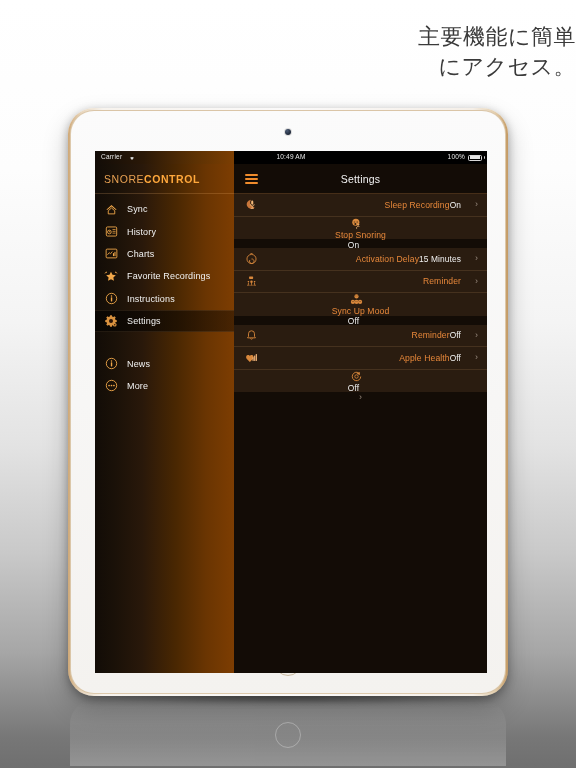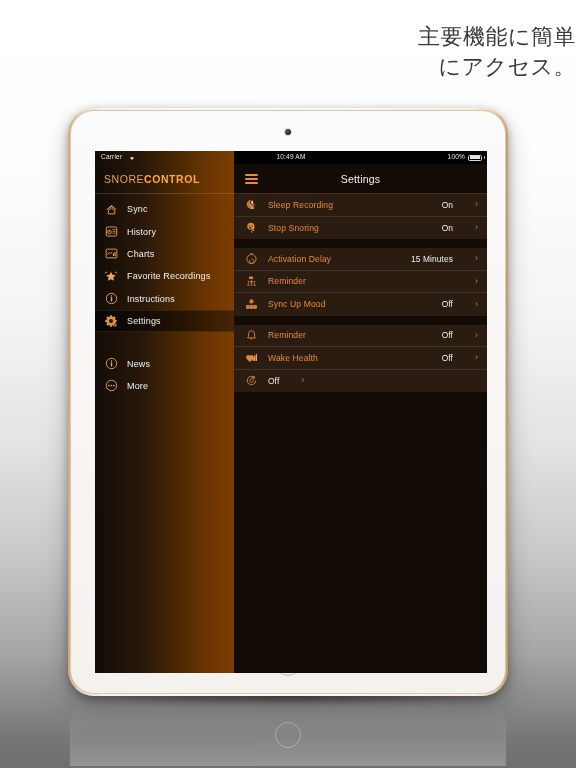--- a/index.html
+++ b/index.html
@@ -141,28 +141,28 @@
 
   .group{ margin-top:0; }
   .group.gap{ margin-top:9px; }
   .row{
     position:relative; display:flex; align-items:center;
     height:22.5px; padding:0 9px 0 9px;
     background:#2a1c10;
     border-bottom:1px solid rgba(255,190,130,.13);
     cursor:pointer;
   }
-  .row:last-child{ border-bottom:none; }
+  .row:last-child{ border-bottom:none;flex-direction:column; }
   .row .ic{
     width:16px; height:16px; margin-right:9px;
     display:flex; align-items:center; justify-content:center;
     color:#e8883a;
   }
-  .row .lbl{ flex:1; color:#e8883a; font-size:8.6px; letter-spacing:.1px; }
-  .row .val{ color:#f0f0f0; font-size:8.4px; margin-right:22px; letter-spacing:.1px; }
+  .row .lbl{ flex:1; color:#e8883a; font-size:8.6px; letter-spacing:.1px;text-align:right; }
+  .row .val{ color:#f0f0f0; font-size:8.4px; margin-right:14px; letter-spacing:.1px; }
   .row .chev{ color:#9b8d80; font-size:9px; line-height:1; }
 
   
   .shadow{
     position:absolute; left:84px; top:690px; width:408px; height:14px;
     background:radial-gradient(ellipse at center,rgba(0,0,0,.45) 0%,rgba(0,0,0,.18) 45%,rgba(0,0,0,0) 75%);
     filter:blur(3px);
   }
   .reflection{
     position:absolute; left:70px; top:700px; width:436px; height:66px;
@@ -431,21 +431,21 @@
 
             <div class="row">
               <span class="ic">
                 <svg width="13" height="13" viewBox="0 0 16 16">
                   <path d="M2 9.6 C0.6 7.6 1.6 5 3.8 5 c1.1 0 1.8 .6 2.2 1.2 C6.4 5.6 7.1 5 8.2 5 c2.2 0 3.2 2.6 1.8 4.6 L6 13.6 Z" fill="#d9883c"></path>
                   <rect x="9.2" y="7.8" width="1.5" height="4.4" fill="#f0b278"></rect>
                   <rect x="11.2" y="5.6" width="1.5" height="6.6" fill="#f0b278"></rect>
                   <rect x="13.2" y="3.8" width="1.5" height="8.4" fill="#f0b278"></rect>
                 </svg>
               </span>
-              <span class="lbl">Wake Health</span>
+              <span class="lbl">Apple Health</span>
               <span class="val">Off</span>
               <span class="chev">›</span>
             </div>
 
             <div class="row">
               <span class="ic">
                 <svg width="13" height="13" viewBox="0 0 16 16">
                   <path d="M13.2 8 a5.2 5.2 0 1 1-2.4-4.4" stroke="#d9883c" stroke-width="1.1" fill="none"></path>
                   <path d="M8 4.6 L12 2.6 L12.2 6.2 Z" fill="#d9883c"></path>
                   <circle cx="8" cy="8" r="2.1" fill="none" stroke="#d9883c" stroke-width="1"></circle>

